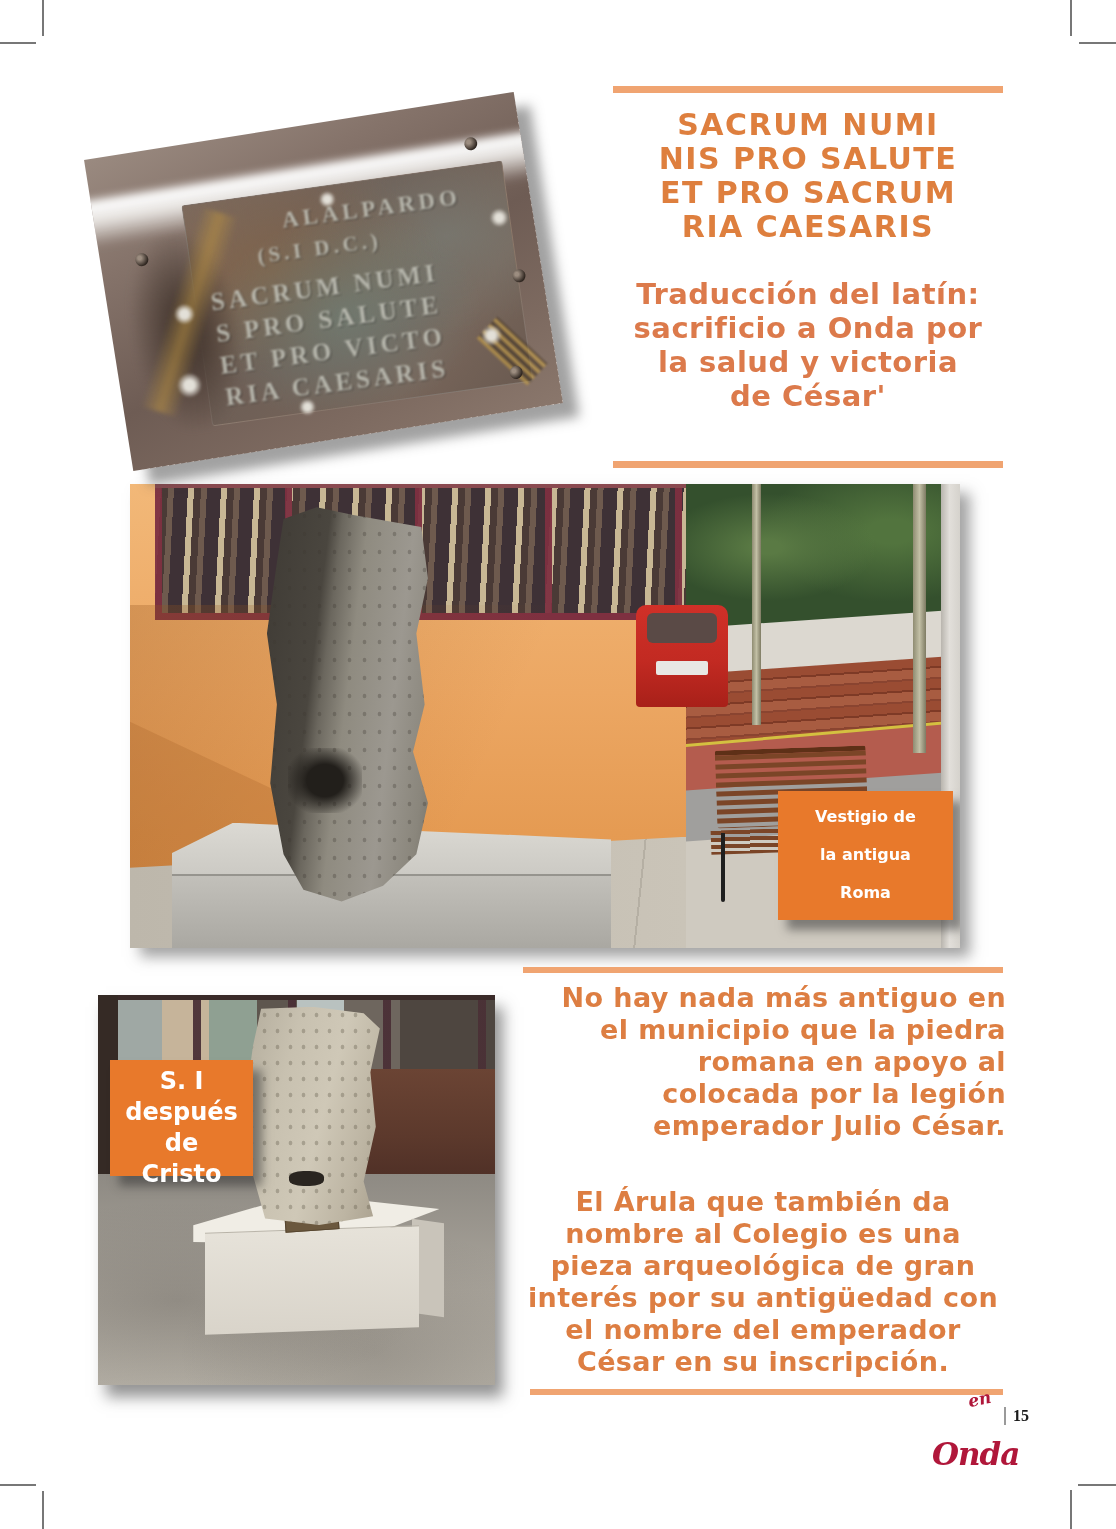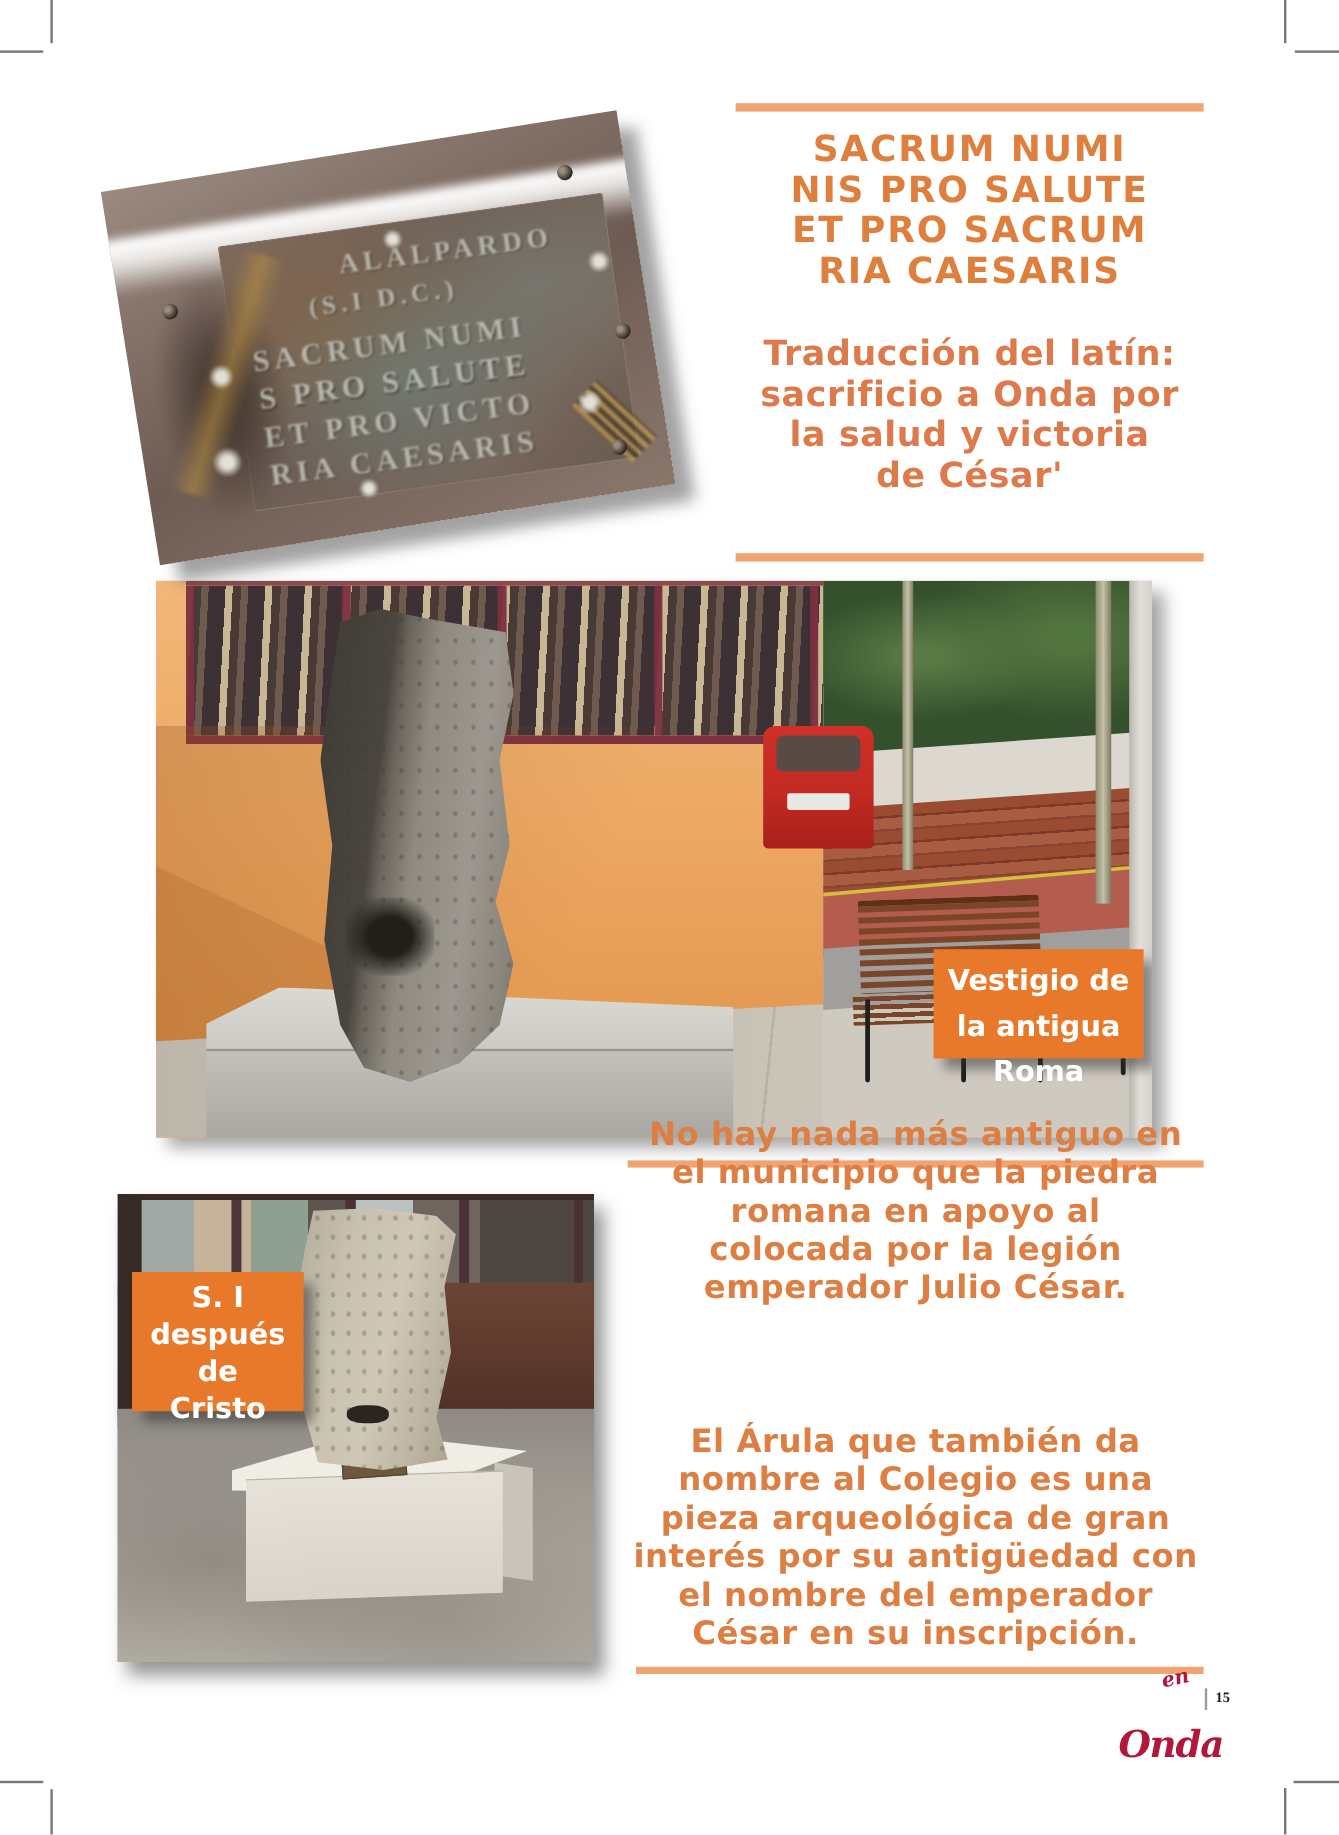--- a/index.html
+++ b/index.html
@@ -12,21 +12,21 @@
   .crop{position:absolute;background:#5f5f5f;opacity:.85;}
 
   
   .rule{position:absolute;background:#F0A471;}
 
   
   .txt-block{position:absolute;text-align:center;font-weight:bold;}
   .latin-heading{left:613px;top:108px;width:390px;color:#DE7F3E;font-size:30px;line-height:34px;letter-spacing:1.5px;}
   .translation{left:613px;top:277px;width:390px;color:#DC7A4B;font-size:29px;line-height:34px;letter-spacing:.5px;}
   .para{left:520px;width:486px;color:#DD7E42;font-size:27px;line-height:32px;letter-spacing:.4px;}
-  .para1{top:930px;}
+  .para1{top:982px;text-align:right;}
   .para2{top:1186px;}
 
   
   .plaque-wrap{
     position:absolute;left:106px;top:124px;width:435px;height:315px;
     transform:rotate(-9deg);transform-origin:center;
     background:linear-gradient(160deg,#9a8a80 0%,#85736a 25%,#6e5c54 55%,#7d6a60 80%,#8a776c 100%);
     box-shadow:14px 16px 12px rgba(70,70,70,.5);
     overflow:hidden;
   }
@@ -128,21 +128,21 @@
     background:linear-gradient(180deg,#d03028 0%,#c22a22 55%,#a82019 100%);
     border-radius:10px 10px 4px 4px;}
   .mp-car:before{content:"";position:absolute;left:12%;top:8%;width:76%;height:30%;
     background:#5a4a46;border-radius:6px;}
   .mp-car:after{content:"";position:absolute;left:22%;top:55%;width:56%;height:14%;background:#e8e8e4;border-radius:2px;}
 
   .caption-box{
     position:absolute;background:#E8792B;color:#ffffff;font-weight:bold;text-align:center;
     box-shadow:9px 10px 9px rgba(45,45,45,.5);
   }
-  .vestigio{left:648px;top:307px;width:175px;height:91px;font-size:24px;line-height:38px;padding-top:7px;box-sizing:border-box;}
+  .vestigio{left:648px;top:307px;width:175px;height:129px;font-size:16px;line-height:38px;padding-top:7px;box-sizing:border-box;}
   .si-box{left:12px;top:65px;width:143px;height:116px;font-size:24px;line-height:31px;padding-top:6px;box-sizing:border-box;}
 
   
   .small-photo{position:absolute;left:98px;top:995px;width:397px;height:390px;overflow:hidden;
     background:#9a958c;box-shadow:8px 12px 14px rgba(60,60,60,.55);}
   .sp-windows{position:absolute;left:0;top:0;width:100%;height:19%;
     background:
       repeating-linear-gradient(90deg,rgba(74,48,54,.95) 0 8px,rgba(74,48,54,0) 8px 95px),
       linear-gradient(90deg,#9fa8a4 0 16%,#c6b49a 16% 28%,#8fa092 28% 40%,#5e564e 40% 50%,#b9c2c0 50% 62%,#6e665e 62% 76%,#4e4640 76% 100%);
     border-bottom:7px solid #4a3036;border-top:5px solid #3a2a28;}
@@ -170,21 +170,21 @@
     clip-path:polygon(12% 1%,50% 0,88% 3%,100% 10%,93% 30%,97% 55%,88% 80%,95% 96%,55% 100%,15% 97%,5% 75%,0 45%,6% 18%);}
   .sp-hole{position:absolute;left:48%;top:45%;width:9%;height:4%;background:#2a2520;border-radius:40%;}
 
   
   .logo{position:absolute;left:932px;top:1396px;width:90px;height:42px;color:#B0173A;
     font-family:"DejaVu Serif","Liberation Serif",serif;font-style:italic;}
   .logo-en{position:absolute;left:36px;top:-7px;font-size:17px;font-weight:bold;transform:rotate(-12deg);}
   .logo-onda{position:absolute;left:0;top:4px;font-size:31px;font-weight:bold;letter-spacing:-1px;margin-top:36px;}
   .page-div{position:absolute;left:1004px;top:1407px;width:2px;height:18px;background:#9a9a9a;}
   .page-num{position:absolute;left:1013px;top:1407px;font-family:"Liberation Serif","DejaVu Serif",serif;
-    font-weight:bold;font-size:12px;color:#1c1c1c;}
+    font-weight:bold;font-size:16px;color:#1c1c1c;}
 </style>
 </head>
 <body>
 
 <div class="page">
 
   <div class="crop" style="left:42px;top:0;width:2px;height:36px;"></div>
   <div class="crop" style="left:0;top:42px;width:36px;height:2px;"></div>
   <div class="crop" style="left:1070px;top:0;width:2px;height:36px;"></div>
   <div class="crop" style="left:1079px;top:42px;width:37px;height:2px;"></div>

